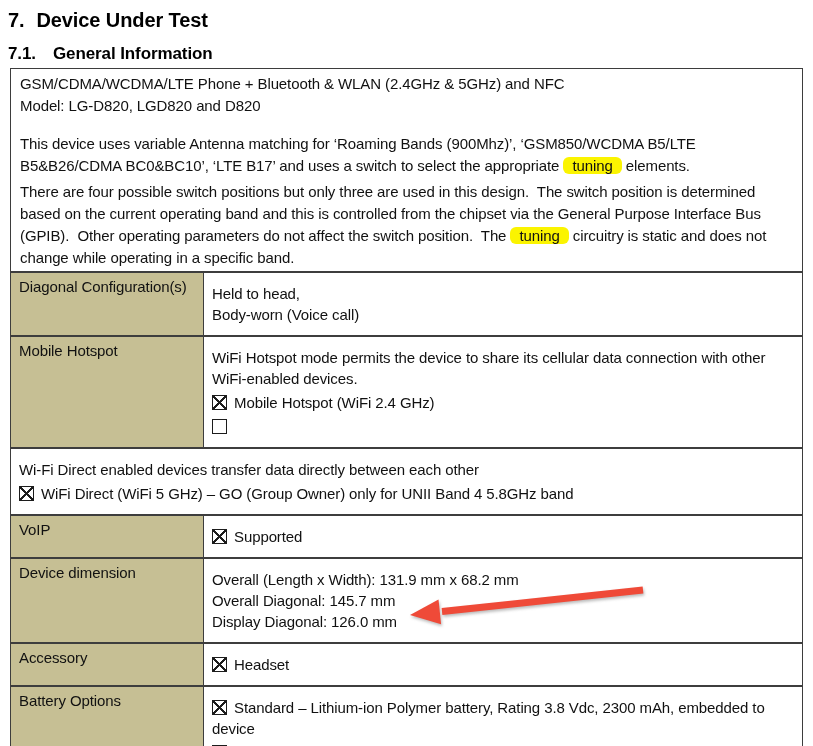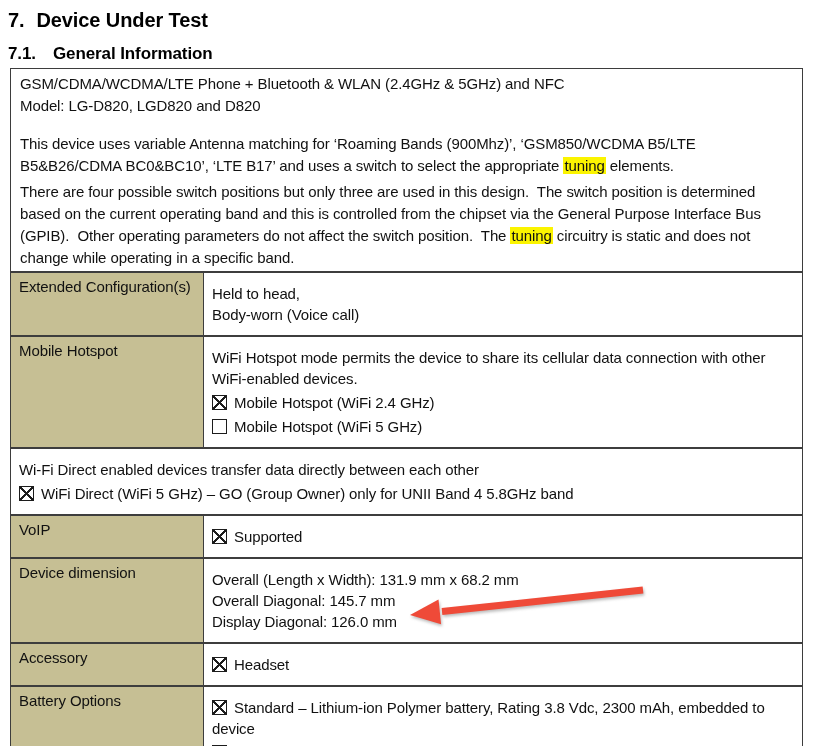--- a/index.html
+++ b/index.html
@@ -22,21 +22,21 @@
     border:1.5px solid var(--border,#3d3d3d);
   }
   .intro{
     padding:4px 9px 2px 9px;
     font-size:15px;
   }
   .intro-line{line-height:22px;}
   .intro-gap{height:16px;}
   .para{line-height:22px;white-space:pre-wrap;margin:0;}
   .para + .para{margin-top:4px;}
-  mark.hl{background:var(--hl,#fbf400);color:inherit;padding:0 1px;}
+  mark.hl{background:var(--hl,#fbf400);color:inherit;padding:0 9px;border-radius:6px;}
 
   .trow{
     display:flex;
     border-top:2px solid var(--border,#3d3d3d);
     font-size:15px;
   }
   .trow-header{
     width:193px;flex:0 0 193px;
     background:var(--hdrbg,#c6bf94);
     border-right:1.5px solid var(--border,#3d3d3d);
@@ -94,32 +94,32 @@
     <div class="intro">
       <div class="intro-line">GSM/CDMA/WCDMA/LTE Phone + Bluetooth &amp; WLAN (2.4GHz &amp; 5GHz) and NFC</div>
       <div class="intro-line">Model: LG-D820, LGD820 and D820</div>
       <div class="intro-gap"></div>
       <p class="para"><span>This device uses variable Antenna matching for ‘Roaming Bands (900Mhz)’, ‘GSM850/WCDMA B5/LTE B5&amp;B26/CDMA BC0&amp;BC10’, ‘LTE B17’ and uses a switch to select the appropriate </span><mark class="hl">tuning</mark><span> elements.</span></p>
       <p class="para"><span>There are four possible switch positions but only three are used in this design.  The switch position is determined based on the current operating band and this is controlled from the chipset via the General Purpose Interface Bus (GPIB).  Other operating parameters do not affect the switch position.  The </span><mark class="hl">tuning</mark><span> circuitry is static and does not change while operating in a specific band.</span></p>
     </div>
 
     <div id="info-table">
         <div class="trow">
-          <div class="trow-header">Extended Configuration(s)</div>
+          <div class="trow-header">Diagonal Configuration(s)</div>
           <div class="trow-content">
             <div class="text-line">Held to head,</div>
             <div class="text-line">Body-worn (Voice call)</div>
           </div>
         </div>
         <div class="trow">
           <div class="trow-header">Mobile Hotspot</div>
           <div class="trow-content">
             <div class="text-line">WiFi Hotspot mode permits the device to share its cellular data connection with other WiFi-enabled devices.</div>
             <div class="chk-line"><span class="cbx checked"></span><span>Mobile Hotspot (WiFi 2.4 GHz)</span></div>
-            <div class="chk-line"><span class="cbx"></span><span>Mobile Hotspot (WiFi 5 GHz)</span></div>
+            <div class="chk-line"><span class="cbx"></span></div>
           </div>
         </div>
         <div class="trow">
           <div class="trow-content">
             <div class="text-line">Wi-Fi Direct enabled devices transfer data directly between each other</div>
             <div class="chk-line"><span class="cbx checked"></span><span>WiFi Direct (WiFi 5 GHz) – GO (Group Owner) only for UNII Band 4 5.8GHz band</span></div>
           </div>
         </div>
         <div class="trow">
           <div class="trow-header">VoIP</div>

